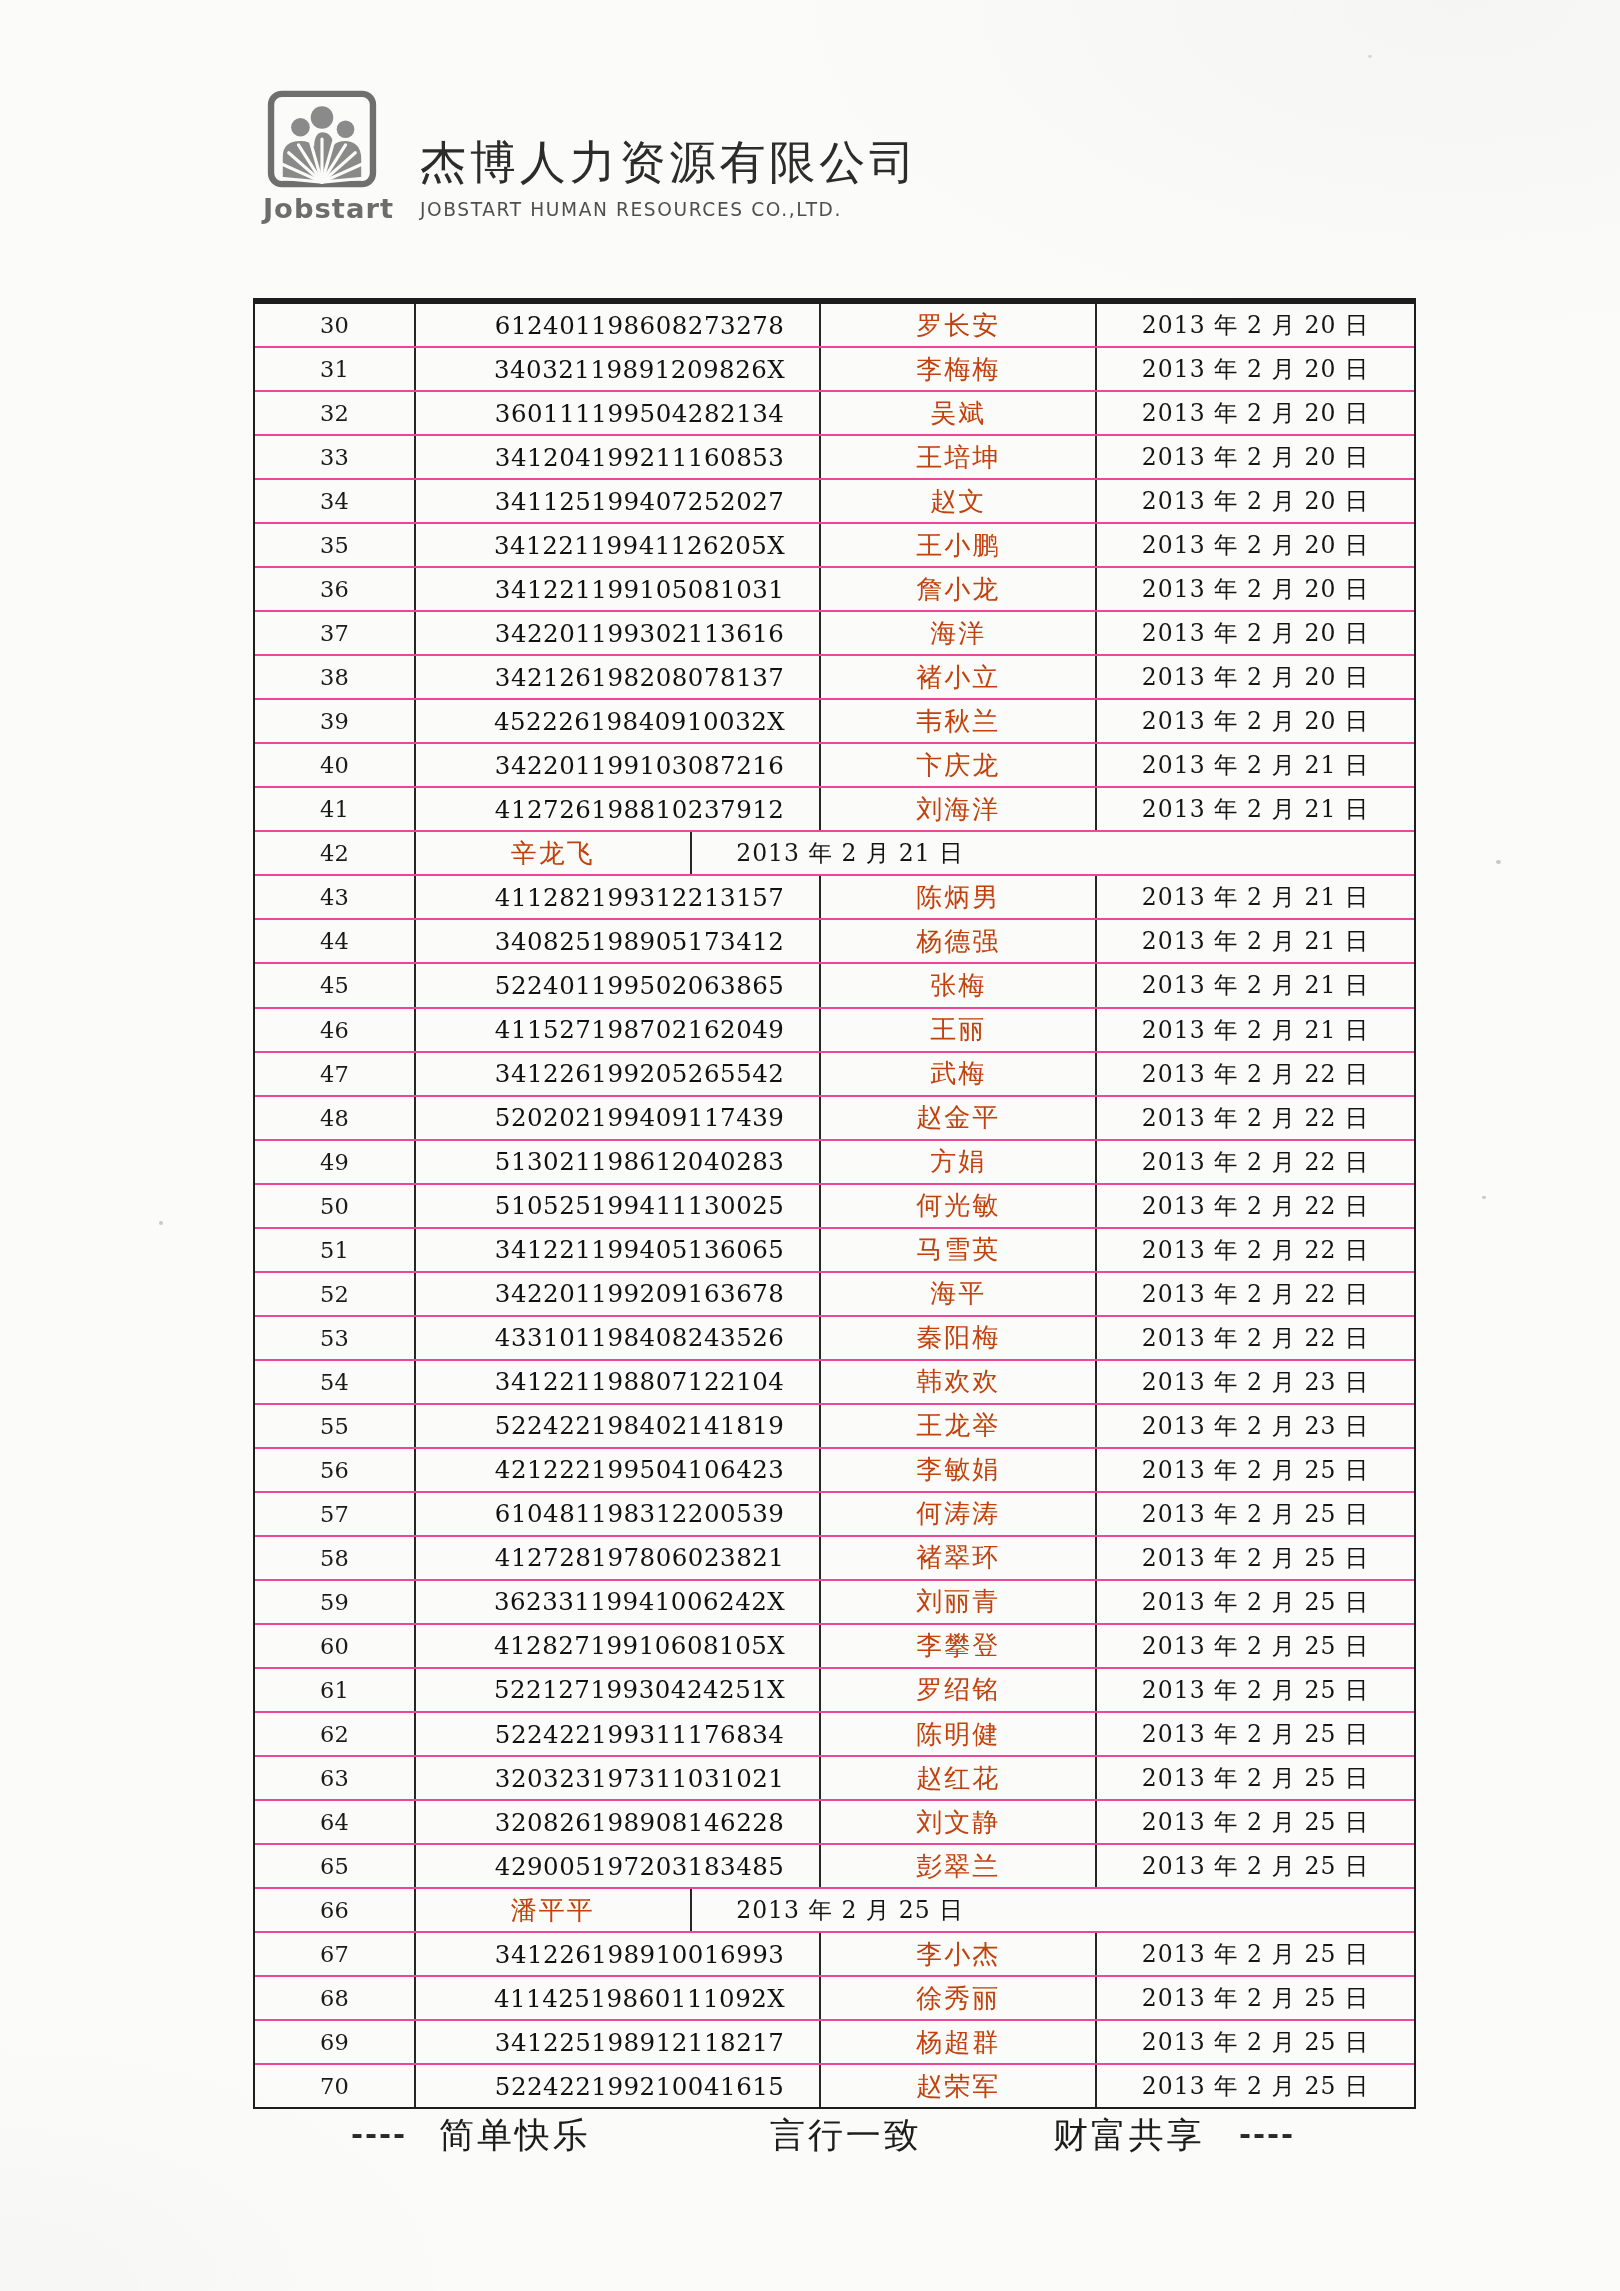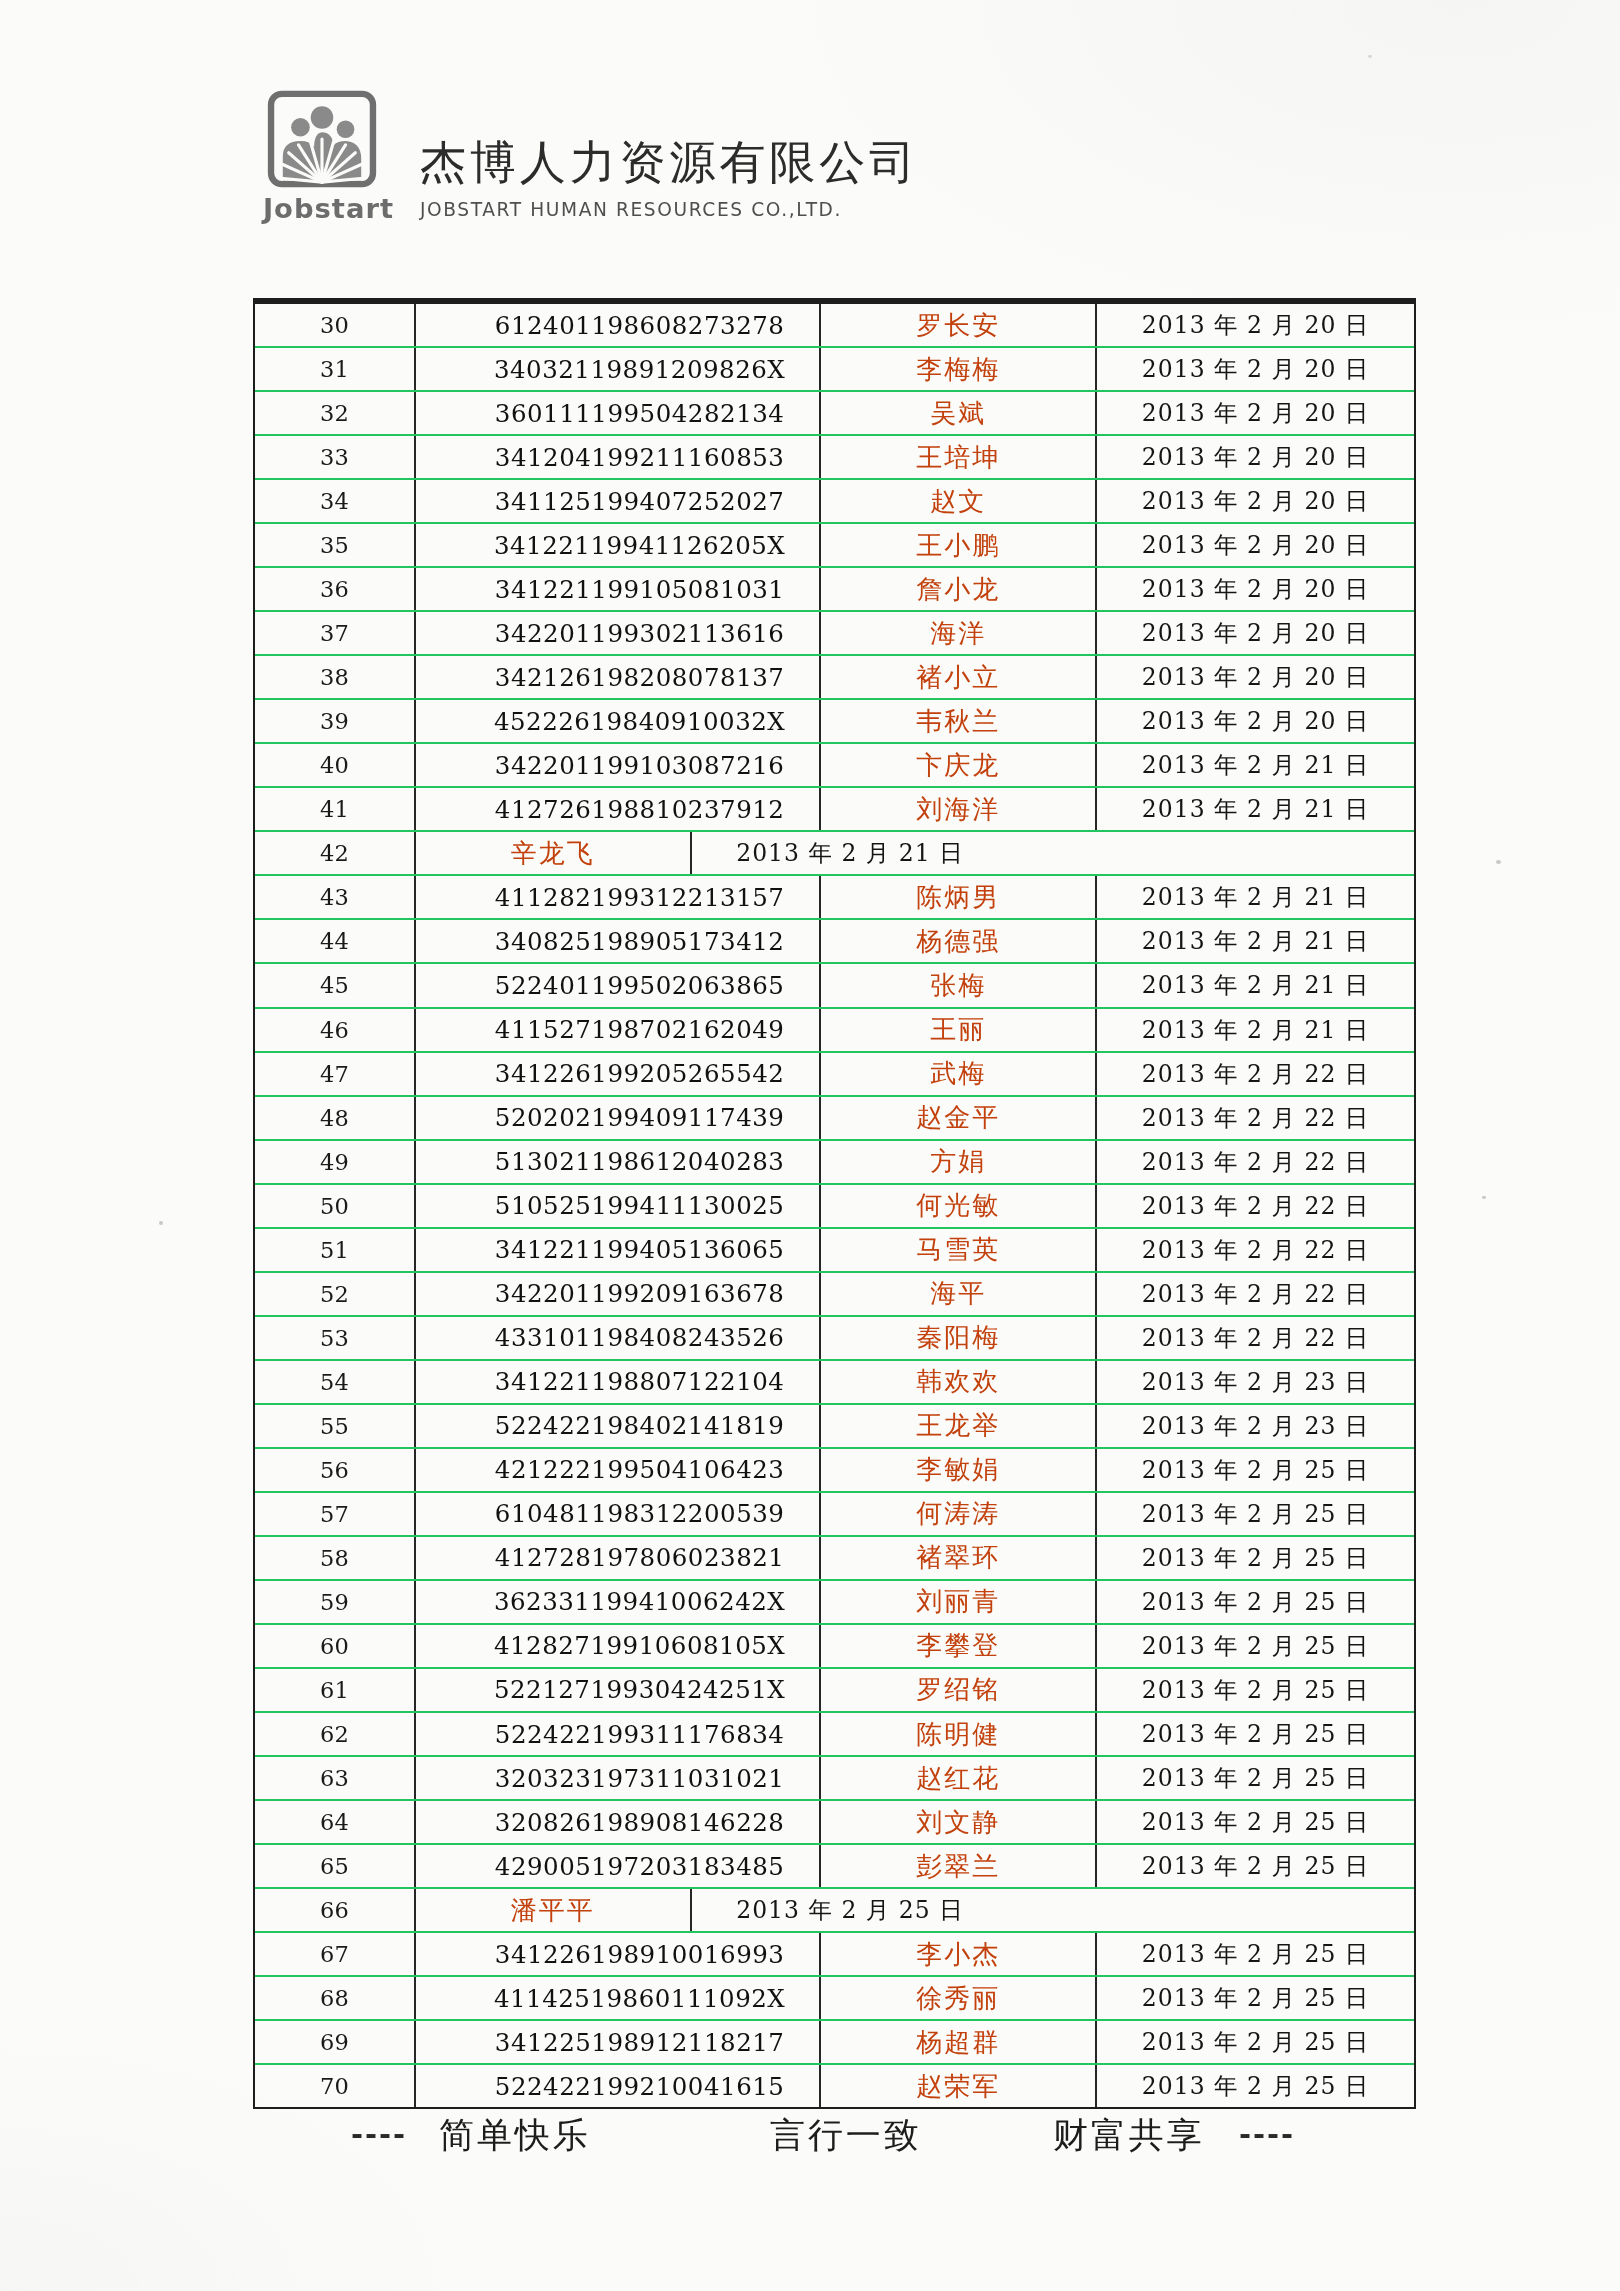--- a/index.html
+++ b/index.html
@@ -37,21 +37,21 @@
 
   
   .roster {
     position:absolute; left:253px; top:274px; width:1163px; height:1811px;
     box-sizing:border-box;
     border:2.9px solid #1d1d1d;
     border-top-width:6.9px;
     display:flex; flex-direction:column;margin-top:24px;
   }
   .trow { flex:1 1 0; display:flex; min-height:0; }
-  .trow + .trow { border-top:2px solid #22c55e; }
+  .trow + .trow { border-top:2px solid #ec4899; }
   .cell {
     box-sizing:border-box;
     display:flex; align-items:center; justify-content:center;
     white-space:nowrap; overflow:hidden;
   }
   .cell + .cell { border-left:2px solid #262626; }
   .cell.no   { width:13.7%; font-size:22.5px; color:#1a1a1a; }
   .cell.id   { width:35.0%; font-size:24.5px; letter-spacing:0.5px; color:#111;padding-left:44px; }
   .cell.name { width:23.8%; font-size:26px; letter-spacing:2px; color:#c2410c; }
   .cell.date { width:27.5%; font-size:23.5px; letter-spacing:1px; color:#151515; }

